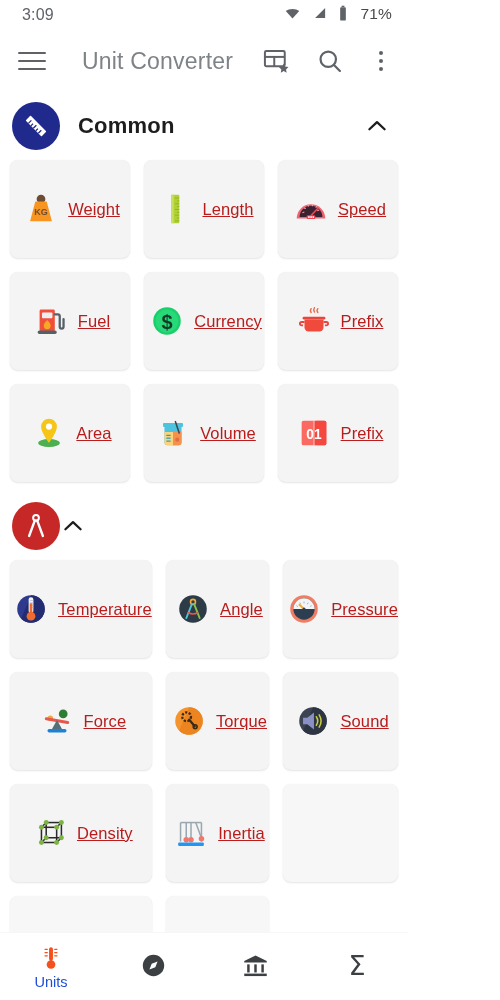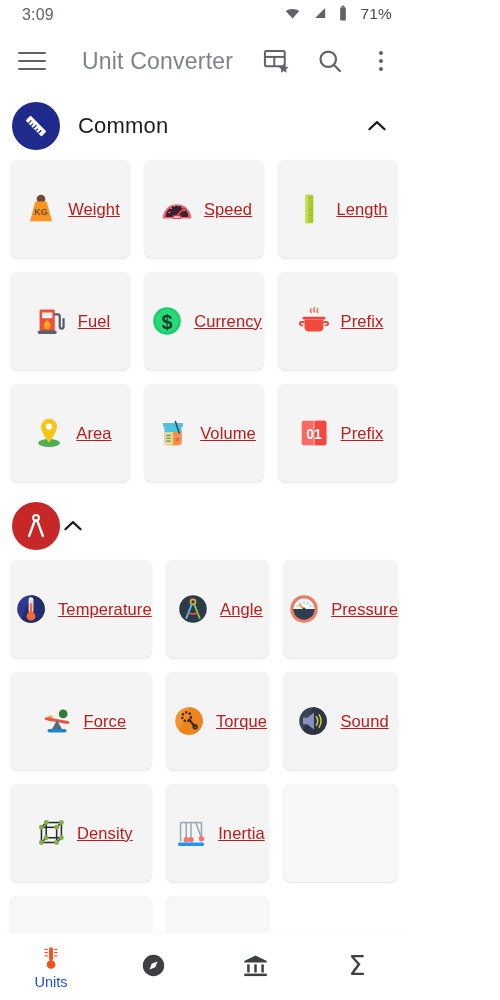--- a/index.html
+++ b/index.html
@@ -91,21 +91,21 @@
   }
   .section-circle {
     width: 48px; height: 48px; border-radius: 50%;
     display: flex; align-items: center; justify-content: center;
     flex-shrink: 0;
   }
   .section-title {
     margin-left: 18px;
     font-size: 22px;
     color: #1d1d1d;
-    font-weight: 400;
+    font-weight: 700;
     flex: 1;
     letter-spacing: .2px;
   }
   .chevron { width: 26px; height: 26px; cursor: pointer; }
 
   
   .grid {
     display: grid;
     grid-template-columns: repeat(3, 1fr);
     gap: 14px;
@@ -248,45 +248,20 @@
 
       <div class="tile">
         <div class="tile-icon">
           <svg width="38" height="38" viewBox="0 0 40 40">
             <circle cx="20" cy="9.5" r="4.6" fill="#6d4c31"></circle>
             <path d="M14 12 H26 L31.5 33 H8.5 Z" fill="#f79520"></path>
             <text x="20" y="26.5" font-family="Liberation Sans, sans-serif" font-size="9.5" font-weight="bold" fill="#6d4c31" text-anchor="middle">KG</text>
           </svg>
         </div>
         <div class="tile-label">Weight</div>
-      </div>
-
-      <div class="tile">
-        <div class="tile-icon">
-          <svg width="38" height="38" viewBox="0 0 40 40">
-            <path d="M5 30 A15 15 0 1 1 35 30 Z" fill="#f06271"></path>
-            <path d="M8 28.5 A12 12 0 1 1 32 28.5 Z" fill="#3b2230"></path>
-            <g stroke="#f7a6b0" stroke-width="1.1">
-              <line x1="11" y1="24" x2="13" y2="23"></line>
-                <line x1="12.5" y1="19" x2="14.6" y2="19.6"></line>
-              <line x1="16.5" y1="15.5" x2="17.6" y2="17.4"></line>
-                <line x1="21.5" y1="15" x2="21.4" y2="17.2"></line>
-              <line x1="26" y1="17" x2="25" y2="18.8"></line>
-                <line x1="28.6" y1="21" x2="26.6" y2="21.8"></line>
-            </g>
-            <line x1="20" y1="27" x2="27" y2="19.5" stroke="#f0434f" stroke-width="1.8" stroke-linecap="round"></line>
-            <rect x="15.5" y="26.5" width="9" height="4" rx="1" fill="#f0434f"></rect>
-            <g fill="#ffffff">
-                <rect x="17" y="27.6" width="1.6" height="1.8"></rect>
-                <rect x="19.3" y="27.6" width="1.6" height="1.8"></rect>
-                <rect x="21.6" y="27.6" width="1.6" height="1.8"></rect>
-              </g>
-          </svg>
-        </div>
-        <div class="tile-label">Speed</div>
       </div>
 
       <div class="tile">
         <div class="tile-icon">
           <svg width="38" height="38" viewBox="0 0 40 40">
             <rect x="16" y="5" width="8.5" height="30" rx="1" fill="#b0d136"></rect>
             <rect x="16" y="5" width="2.6" height="30" fill="#c8df61"></rect>
             <g stroke="#8fae22" stroke-width="0.9">
               <line x1="20" y1="8.5" x2="24.5" y2="8.5"></line>
                 <line x1="22" y1="11.5" x2="24.5" y2="11.5"></line>
@@ -294,20 +269,45 @@
                 <line x1="22" y1="17.5" x2="24.5" y2="17.5"></line>
               <line x1="20" y1="20.5" x2="24.5" y2="20.5"></line>
                 <line x1="22" y1="23.5" x2="24.5" y2="23.5"></line>
               <line x1="20" y1="26.5" x2="24.5" y2="26.5"></line>
                 <line x1="22" y1="29.5" x2="24.5" y2="29.5"></line>
               <line x1="20" y1="32.5" x2="24.5" y2="32.5"></line>
             </g>
           </svg>
         </div>
         <div class="tile-label">Length</div>
+      </div>
+
+      <div class="tile">
+        <div class="tile-icon">
+          <svg width="38" height="38" viewBox="0 0 40 40">
+            <path d="M5 30 A15 15 0 1 1 35 30 Z" fill="#f06271"></path>
+            <path d="M8 28.5 A12 12 0 1 1 32 28.5 Z" fill="#3b2230"></path>
+            <g stroke="#f7a6b0" stroke-width="1.1">
+              <line x1="11" y1="24" x2="13" y2="23"></line>
+                <line x1="12.5" y1="19" x2="14.6" y2="19.6"></line>
+              <line x1="16.5" y1="15.5" x2="17.6" y2="17.4"></line>
+                <line x1="21.5" y1="15" x2="21.4" y2="17.2"></line>
+              <line x1="26" y1="17" x2="25" y2="18.8"></line>
+                <line x1="28.6" y1="21" x2="26.6" y2="21.8"></line>
+            </g>
+            <line x1="20" y1="27" x2="27" y2="19.5" stroke="#f0434f" stroke-width="1.8" stroke-linecap="round"></line>
+            <rect x="15.5" y="26.5" width="9" height="4" rx="1" fill="#f0434f"></rect>
+            <g fill="#ffffff">
+                <rect x="17" y="27.6" width="1.6" height="1.8"></rect>
+                <rect x="19.3" y="27.6" width="1.6" height="1.8"></rect>
+                <rect x="21.6" y="27.6" width="1.6" height="1.8"></rect>
+              </g>
+          </svg>
+        </div>
+        <div class="tile-label">Speed</div>
       </div>
 
       <div class="tile">
         <div class="tile-icon">
           <svg width="38" height="38" viewBox="0 0 40 40">
             <rect x="8" y="8" width="16" height="23" rx="1.5" fill="#f0503a"></rect>
             <rect x="10.5" y="11" width="11" height="6" rx="1" fill="#eceff1"></rect>
             <path d="M16 19 c3 3.2 3.6 4.6 3.6 6 a3.6 3.6 0 0 1 -7.2 0 c0-1.4 .6-2.8 3.6-6z" fill="#f9a825"></path>
             <path d="M24 13 h3.2 a2 2 0 0 1 2 2 v11 a2 2 0 0 0 2 2 a2 2 0 0 0 2-2 V18" fill="none" stroke="#566067" stroke-width="2.4" stroke-linecap="round"></path>
             <rect x="6" y="30" width="20" height="3.6" rx="1.7" fill="#566067"></rect>

